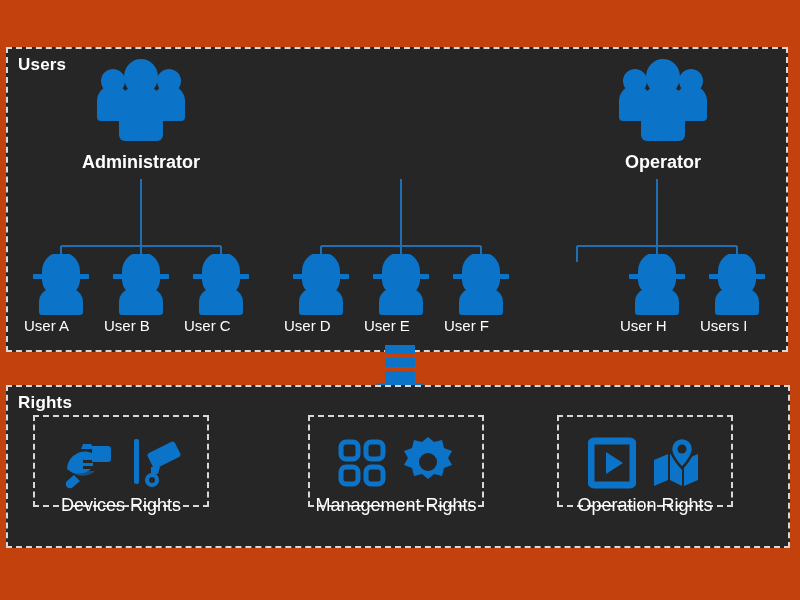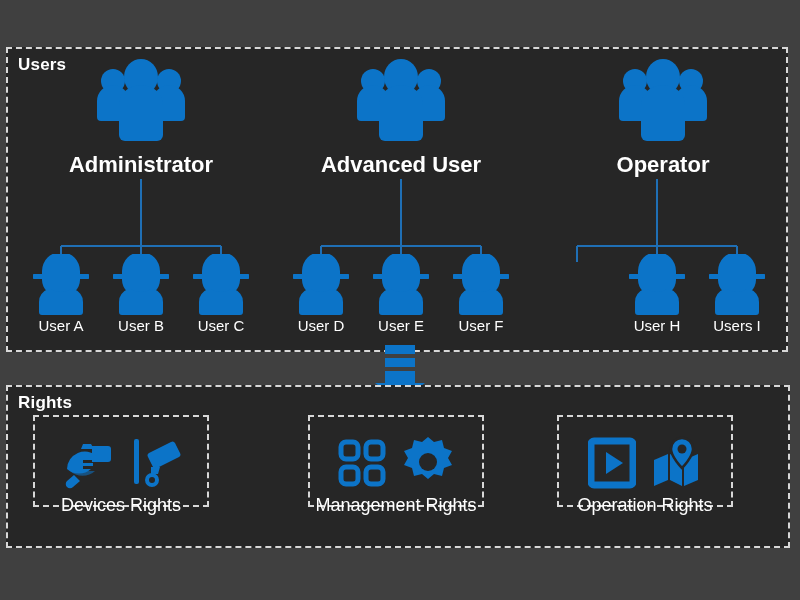--- a/index.html
+++ b/index.html
@@ -10,21 +10,21 @@
   body {
     width: 800px;
     height: 600px;
     overflow: hidden;
     font-family: "Liberation Sans", sans-serif;
   }
   #canvas {
     position: relative;
     width: 800px;
     height: 600px;
-    background: #404040;
+    background: #c2410c;
   }
 
   
   .section {
     position: absolute;
     background: #262626;
     border: 2px dashed #d8d8d8;
     box-sizing: border-box;
   }
   #users-section {
@@ -69,21 +69,21 @@
     width: 96px;
     height: 86px;
   }
   .role-label {
     position: absolute;
     left: 0;
     right: 0;
     top: 95px;
     text-align: center;
     color: #ffffff;
-    font-size: 22px;
+    font-size: 18px;
     font-weight: bold;
     white-space: nowrap;
   }
 
   
   #connectors {
     position: absolute;
     left: 0;
     top: 0;
     width: 782px;
@@ -98,21 +98,21 @@
     top: 205px;
   }
   .user-icon {
     display: block;
     margin: 0 auto;
     width: 56px;
     height: 62px;
   }
   .user-label {
     margin-top: 1px;
-    text-align: center;
+    text-align: left;
     color: #ffffff;
     font-size: 15px;
     white-space: nowrap;
   }
 
   
   #flow-arrow {
     position: absolute;
     left: 371px;
     top: 345px;
@@ -196,33 +196,20 @@
           <path d="M4 42 a16 16 0 0 1 32 0 v16 a4 4 0 0 1 -4 4 h-24 a4 4 0 0 1 -4 -4 z"></path>
           <circle cx="76" cy="22" r="12"></circle>
           <path d="M60 42 a16 16 0 0 1 32 0 v16 a4 4 0 0 1 -4 4 h-24 a4 4 0 0 1 -4 -4 z"></path>
           <ellipse cx="48" cy="18" rx="17" ry="18"></ellipse>
           <path d="M26 46 a22 20 0 0 1 44 0 v30 a6 6 0 0 1 -6 6 h-32 a6 6 0 0 1 -6 -6 z"></path>
         </g>
       </svg>
       <div class="role-label">Administrator</div>
     </div>
 
-    <div class="role-group" id="group-advanced">
-      <svg class="group-icon" viewBox="0 0 96 86">
-        <g fill="#0c74c8">
-          <circle cx="20" cy="22" r="12"></circle>
-          <path d="M4 42 a16 16 0 0 1 32 0 v16 a4 4 0 0 1 -4 4 h-24 a4 4 0 0 1 -4 -4 z"></path>
-          <circle cx="76" cy="22" r="12"></circle>
-          <path d="M60 42 a16 16 0 0 1 32 0 v16 a4 4 0 0 1 -4 4 h-24 a4 4 0 0 1 -4 -4 z"></path>
-          <ellipse cx="48" cy="18" rx="17" ry="18"></ellipse>
-          <path d="M26 46 a22 20 0 0 1 44 0 v30 a6 6 0 0 1 -6 6 h-32 a6 6 0 0 1 -6 -6 z"></path>
-        </g>
-      </svg>
-      <div class="role-label">Advanced User</div>
-    </div>
 
     <div class="role-group" id="group-operator">
       <svg class="group-icon" viewBox="0 0 96 86">
         <g fill="#0c74c8">
           <circle cx="20" cy="22" r="12"></circle>
           <path d="M4 42 a16 16 0 0 1 32 0 v16 a4 4 0 0 1 -4 4 h-24 a4 4 0 0 1 -4 -4 z"></path>
           <circle cx="76" cy="22" r="12"></circle>
           <path d="M60 42 a16 16 0 0 1 32 0 v16 a4 4 0 0 1 -4 4 h-24 a4 4 0 0 1 -4 -4 z"></path>
           <ellipse cx="48" cy="18" rx="17" ry="18"></ellipse>
           <path d="M26 46 a22 20 0 0 1 44 0 v30 a6 6 0 0 1 -6 6 h-32 a6 6 0 0 1 -6 -6 z"></path>

